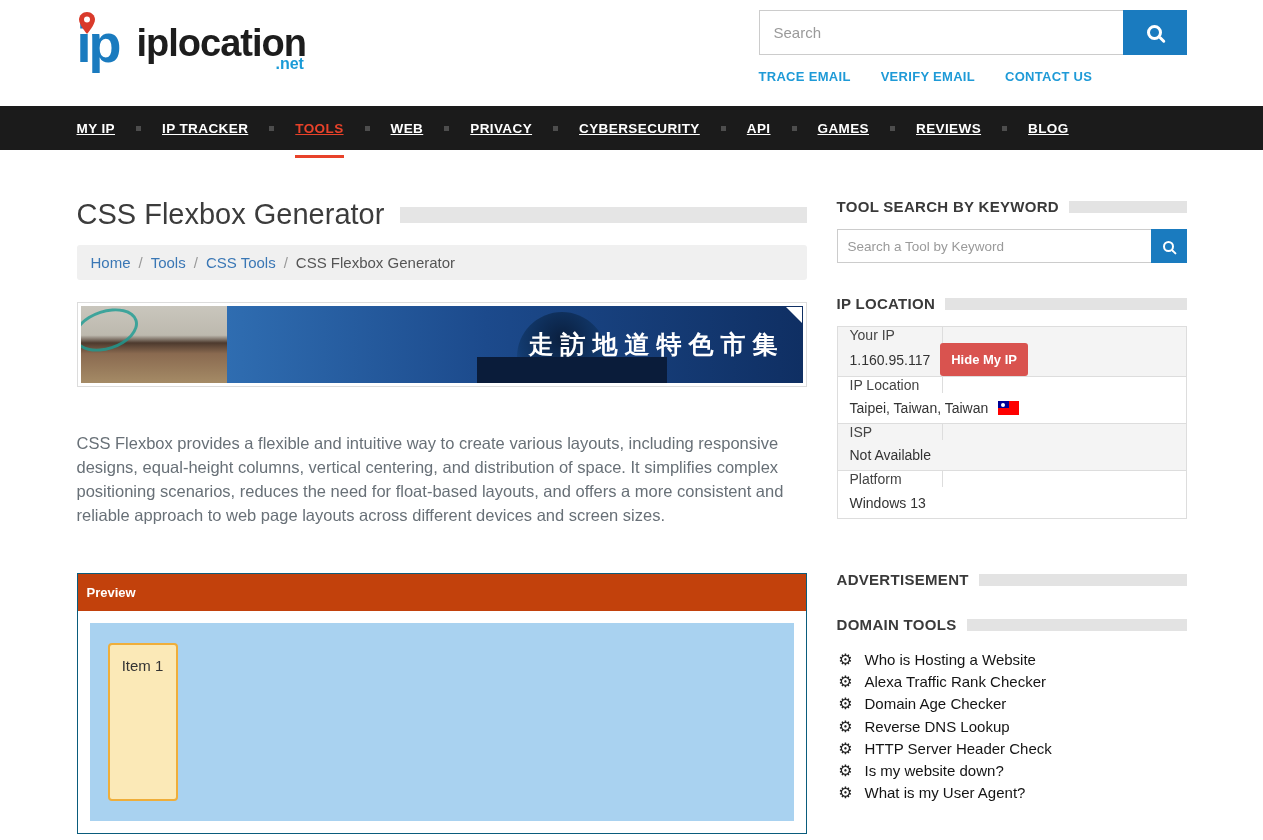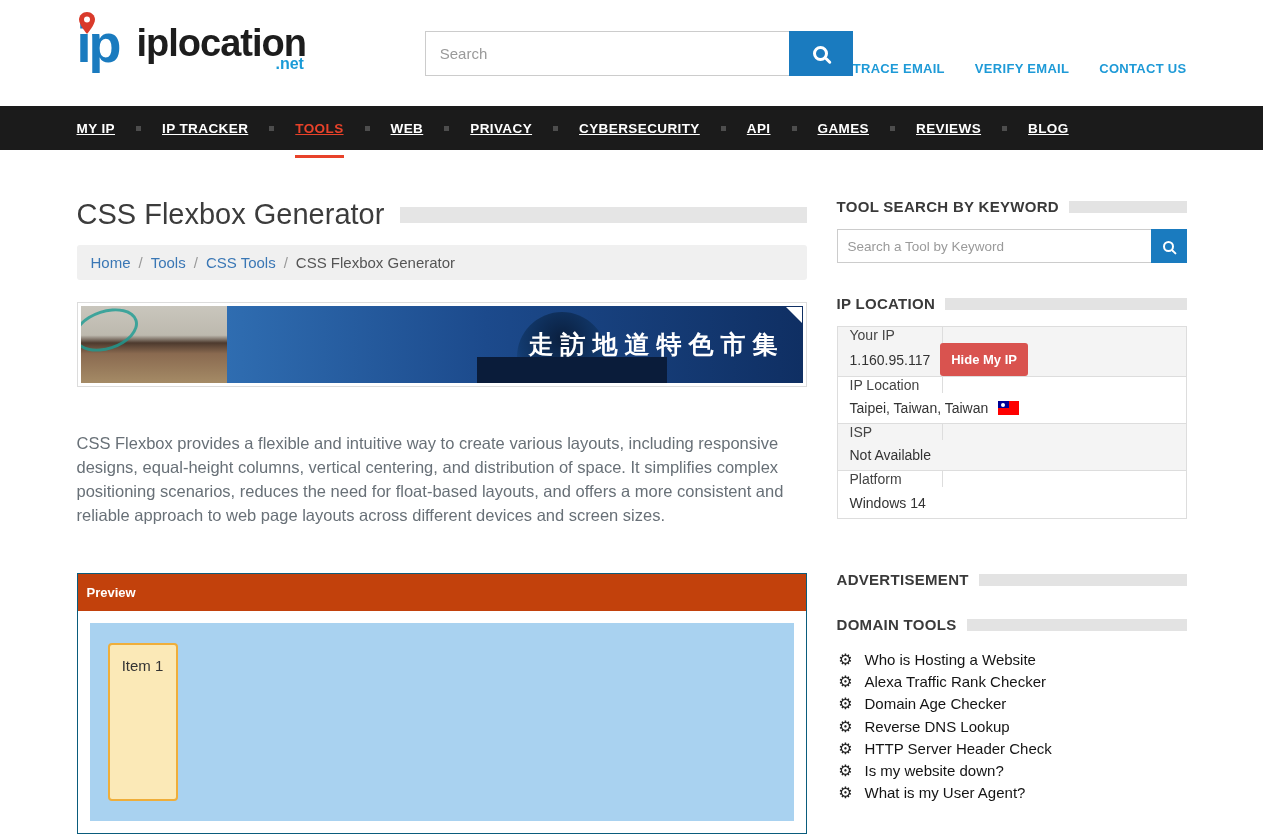--- a/index.html
+++ b/index.html
@@ -13,21 +13,21 @@
   .site-header .container { display:flex; justify-content:space-between; padding-top:10px; }
 
   .logo { display:flex; align-items:flex-start; cursor:pointer; }
   .logo-mark { position:relative; width:58px; height:66px; }
   .logo-mark .logo-ip { font-size:54px; font-weight:bold; color:#1a7bbf; line-height:66px; letter-spacing:-3px; }
   .logo-pin { position:absolute; top:2px; left:2px; width:16px; height:22px; }
   .logo-text { position:relative; margin-left:2px; padding-top:12px; }
   .logo-word { font-size:38px; font-weight:bold; color:#1d1d1d; letter-spacing:-1px; }
   .logo-tld { position:absolute; right:2px; bottom:-8px; color:#1a9bd7; font-size:16px; font-weight:bold; }
 
-  .header-right { display:flex; flex-direction:row; align-items:flex-end; }
+  .header-right { display:flex; flex-direction:column; }
   .search-bar { display:flex; }
   .search-bar input { width:364px; height:45px; border:1px solid #ccc; border-right:none;
                       padding:0 14px; font-size:15px; color:#333; outline:none; }
   .search-bar input::placeholder { color:#9a9a9a; }
   .search-btn { width:64px; height:45px; background:#1a7bbf; border:none; cursor:pointer;
                 display:flex; align-items:center; justify-content:center; }
   .mag { position:relative; width:15px; height:15px; border:3px solid #fff; border-radius:50%; display:inline-block; }
   .mag::after { content:""; position:absolute; width:8px; height:3px; background:#fff;
                 transform:rotate(45deg); right:-7px; bottom:-4px; border-radius:2px; }
   .mag.small { width:11px; height:11px; border-width:2px; }
@@ -263,21 +263,21 @@
       </div>
       <div class="ip-row">
         <div class="ip-label">ISP</div>
         <div class="ip-value">
             <span>Not Available</span>
           </div>
       </div>
       <div class="ip-row">
         <div class="ip-label">Platform</div>
         <div class="ip-value">
-            <span>Windows 14</span>
+            <span>Windows 13</span>
           </div>
       </div>
     </div>
 
     <div class="side-heading mt52">
       <span class="ht">ADVERTISEMENT</span>
       <span class="hbar"></span>
     </div>
 
     <div class="side-heading mt28">

